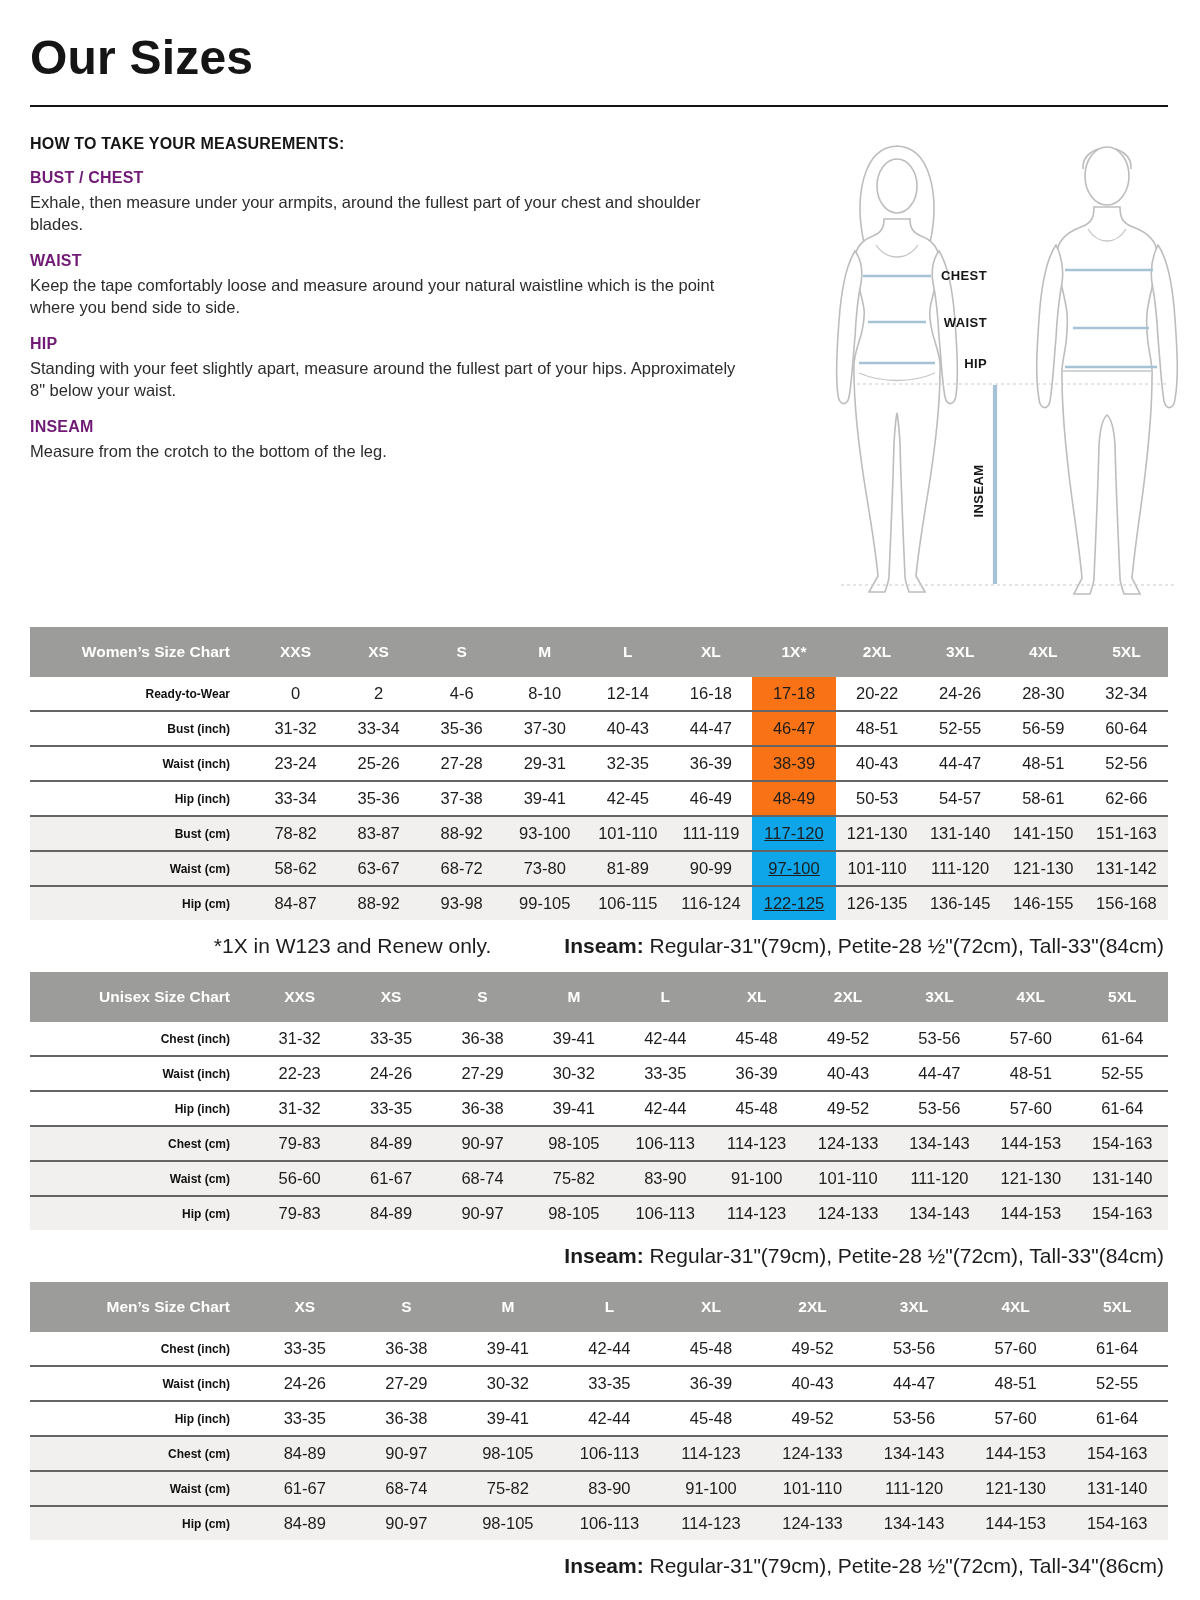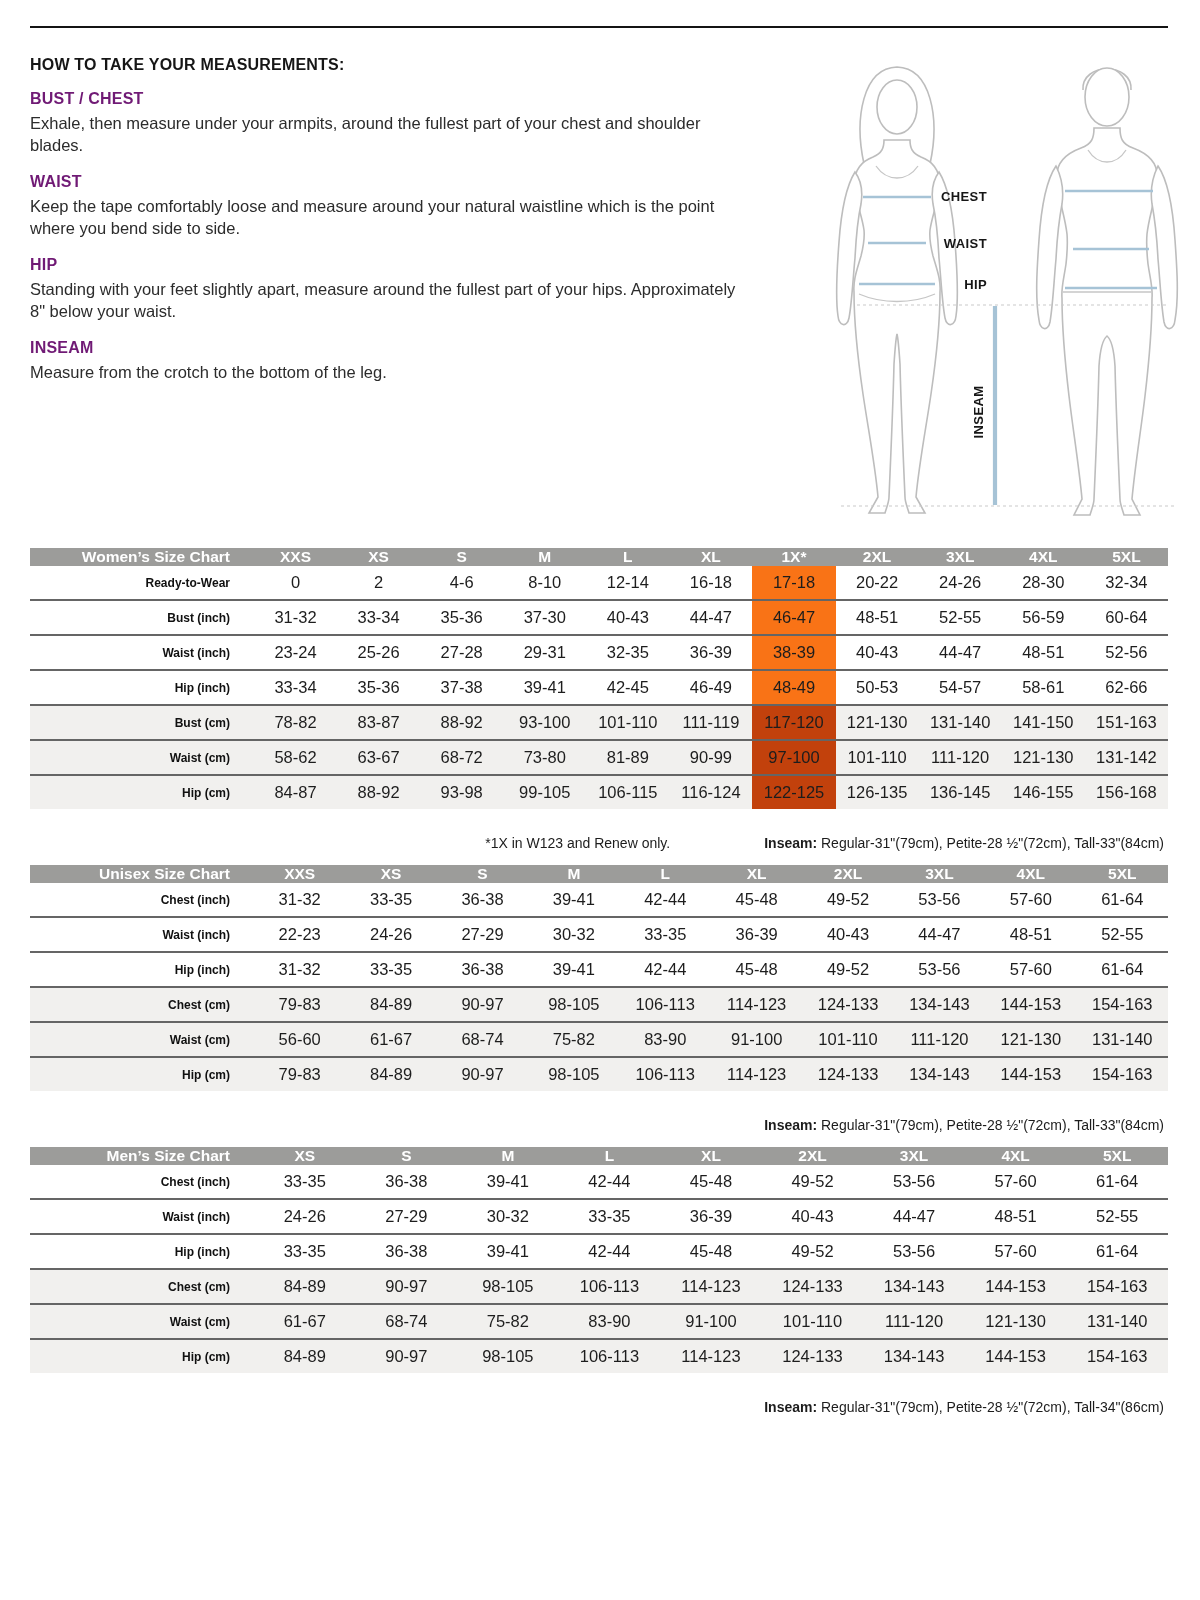--- a/index.html
+++ b/index.html
@@ -14,38 +14,39 @@
   .figure-col { flex:1; display:flex; justify-content:flex-end; align-items:flex-end; }
 
   .how { font-size:16px; font-weight:700; color:#161616; margin:2px 0 16px 0; letter-spacing:0.2px; }
   .m-section h3 { font-size:16px; font-weight:700; color:#701a75; margin:16px 0 5px 0; letter-spacing:0.2px; }
   .m-section p { font-size:16.5px; line-height:1.33; color:#2c2c2c; margin:0; max-width:715px; }
 
   svg text { font-family:"Liberation Sans", sans-serif; font-weight:700; font-size:13px; fill:#161616; letter-spacing:0.4px; }
 
   .chart-section { margin-bottom:6px; }
   .size-table { width:100%; border-collapse:collapse; table-layout:fixed; }
-  .size-table thead th { background:#9c9c9a; color:#ffffff; font-weight:700; font-size:15.5px; padding:0 2px; }
+  .size-table thead th { background:#9c9c9a; color:#ffffff; font-weight:700; font-size:15.5px; padding:16px 2px; }
   .size-table th:first-child, .size-table td:first-child { width:198px; text-align:right; padding-right:24px; }
   .size-table td { text-align:center; font-size:16.5px; color:#1d1d1d; padding:7px 2px; }
   .size-table td:first-child { font-weight:700; font-size:12px; color:#101010; }
   .size-table tbody tr { border-bottom:2px solid #656565; }
   .size-table tbody tr:last-child { border-bottom:0; }
   .size-table tr.shaded td { background:#f1f0ee; }
   .size-table td.hl { background:#f97316; }
-  .size-table tr.shaded td.hl { background:#c2410c; }
-
-  .footnote { display:flex; justify-content:flex-end; align-items:baseline; gap:94px; font-size:14px; color:#1c1c1c; padding:26px 4px 8px 0; }
+  .size-table tr.shaded td.hl { background:#0ea5e9;text-decoration:underline; }
+
+  .footnote { display:flex; justify-content:flex-end; align-items:baseline; gap:73px; font-size:21px; color:#1c1c1c; padding:14px 4px 8px 0; }
   .footnote b { font-weight:700; }
 </style>
 </head>
 <body>
 
 <div class="page">
 
+  <h1 class="page-title">Our Sizes</h1>
   <div class="rule"></div>
 
   <div class="top">
     <div class="text-col">
       <h2 class="how">HOW TO TAKE YOUR MEASUREMENTS:</h2>
 
       <div class="m-section">
         <h3>BUST / CHEST</h3>
         <p>Exhale, then measure under your armpits, around the fullest part of your chest and shoulder blades.</p>
       </div>

